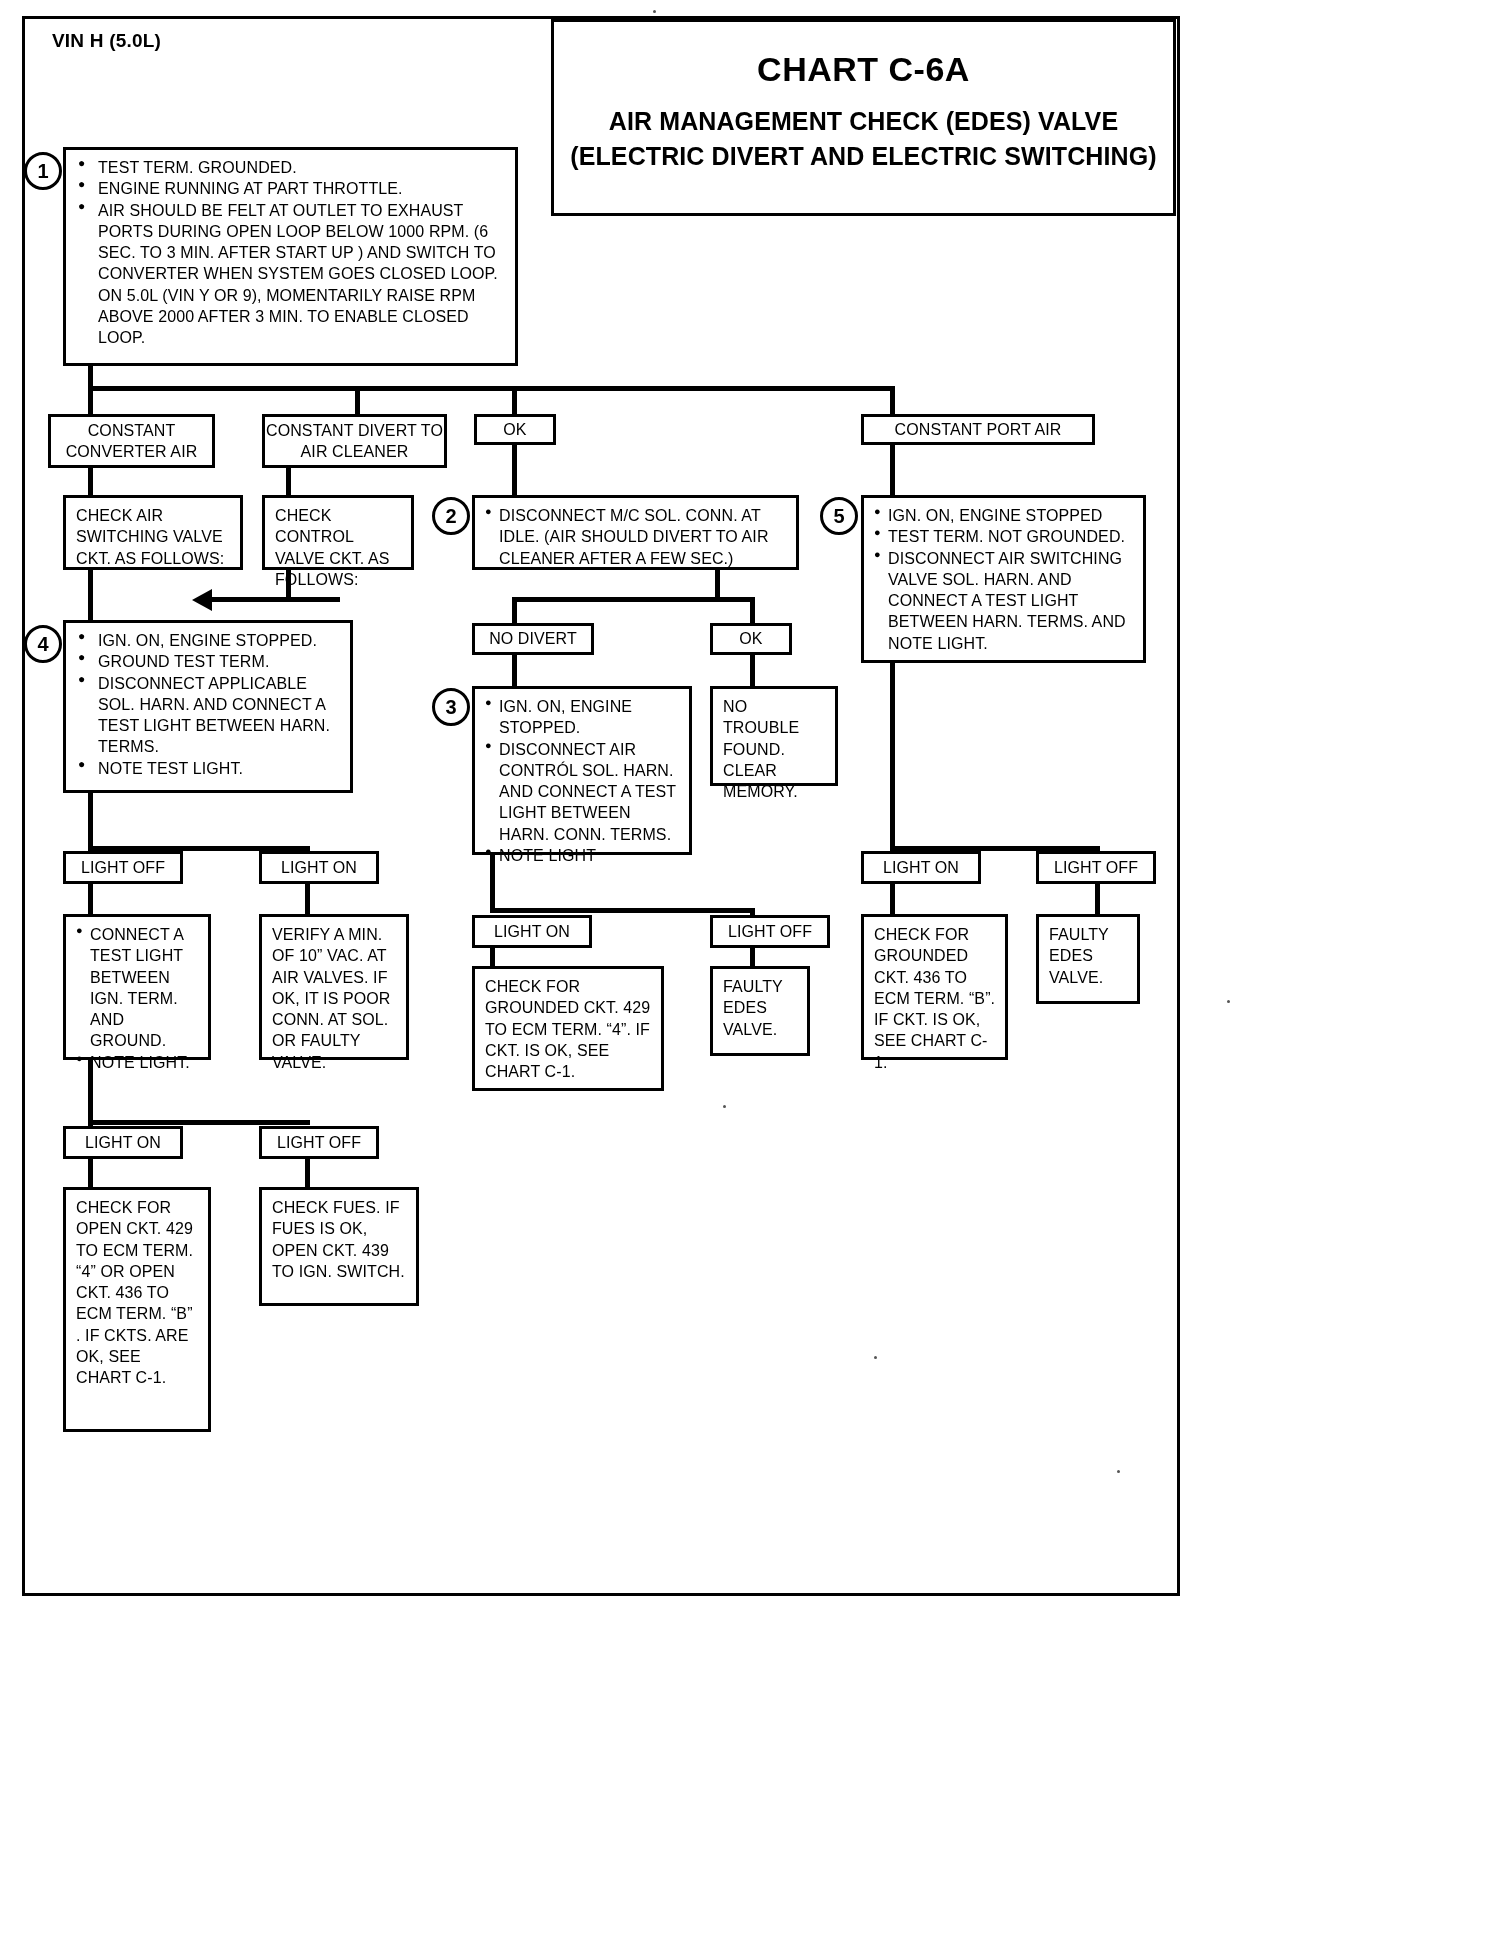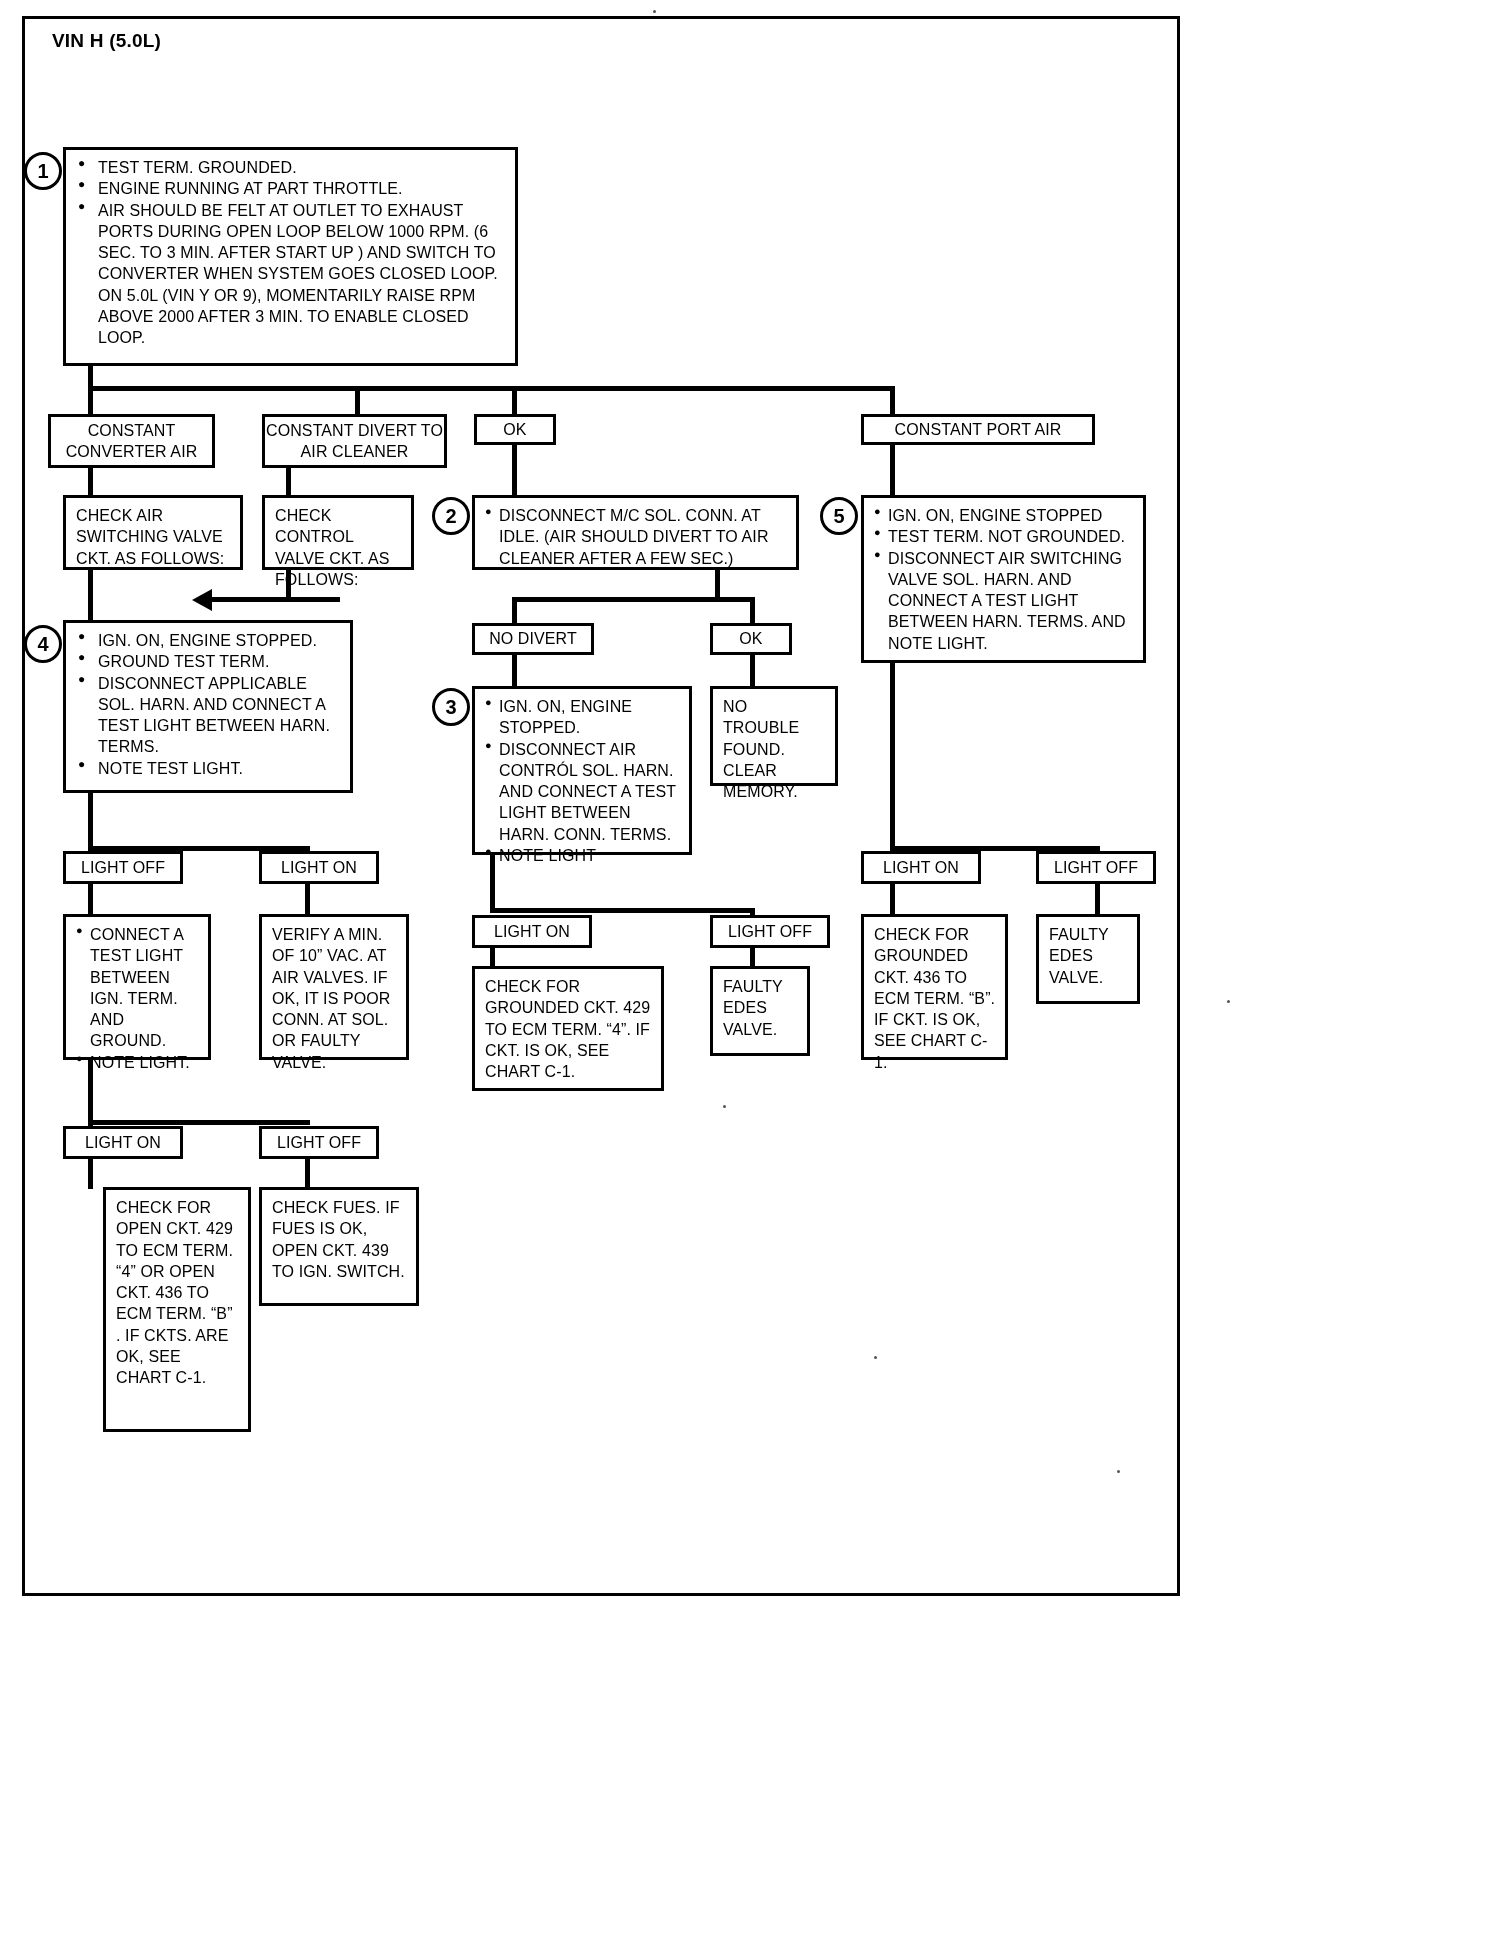--- a/index.html
+++ b/index.html
@@ -187,20 +187,25 @@
   <div class="speck" style="left:653px; top:10px;"></div>
   <div class="speck" style="left:1227px; top:1000px;"></div>
   <div class="speck" style="left:1117px; top:1470px;"></div>
   <div class="speck" style="left:874px; top:1356px;"></div>
   <div class="speck" style="left:723px; top:1105px;"></div>
 
   <div class="page-frame"></div>
 
   <div class="vin-label">VIN H (5.0L)</div>
 
+  <div class="title-block">
+    <div class="title-main">CHART C-6A</div>
+    <div class="title-sub1">AIR MANAGEMENT CHECK (EDES) VALVE</div>
+    <div class="title-sub2">(ELECTRIC DIVERT AND ELECTRIC SWITCHING)</div>
+  </div>
 
   <div class="step-circle" style="left:24px; top:152px;">1</div>
   <div class="box pad" style="left:63px; top:147px; width:455px; height:219px;">
     <ul class="bul">
       <li>TEST TERM. GROUNDED.</li>
       <li>ENGINE RUNNING AT PART THROTTLE.</li>
       <li>AIR SHOULD BE FELT AT OUTLET TO EXHAUST PORTS DURING OPEN LOOP BELOW 1000 RPM. (6 SEC. TO 3 MIN. AFTER START UP ) AND SWITCH TO CONVERTER WHEN SYSTEM GOES CLOSED LOOP.   ON 5.0L (VIN Y OR 9), MOMENTARILY RAISE RPM ABOVE 2000 AFTER 3 MIN. TO ENABLE CLOSED LOOP.</li>
     </ul>
   </div>
 
@@ -373,21 +378,21 @@
   <div class="box center" style="left:63px; top:1126px; width:120px; height:33px;">
     <div class="lines">LIGHT ON</div>
   </div>
   <div class="box center" style="left:259px; top:1126px; width:120px; height:33px;">
     <div class="lines">LIGHT OFF</div>
   </div>
 
   <div class="ln v" style="left:88px; top:1159px; height:30px;"></div>
   <div class="ln v" style="left:305px; top:1159px; height:30px;"></div>
 
-  <div class="box pad" style="left:63px; top:1187px; width:148px; height:245px;margin-left:40px;">
+  <div class="box pad" style="left:63px; top:1187px; width:148px; height:245px;">
     <div>CHECK FOR OPEN CKT. 429 TO ECM TERM. “4” OR OPEN CKT. 436 TO ECM TERM. “B” . IF CKTS. ARE OK, SEE CHART C-1.</div>
   </div>
   <div class="box pad" style="left:259px; top:1187px; width:160px; height:119px;">
     <div>CHECK FUES.  IF FUES IS OK, OPEN CKT. 439 TO IGN. SWITCH.</div>
   </div>
 
 
 </div>
 
 </body></html>

